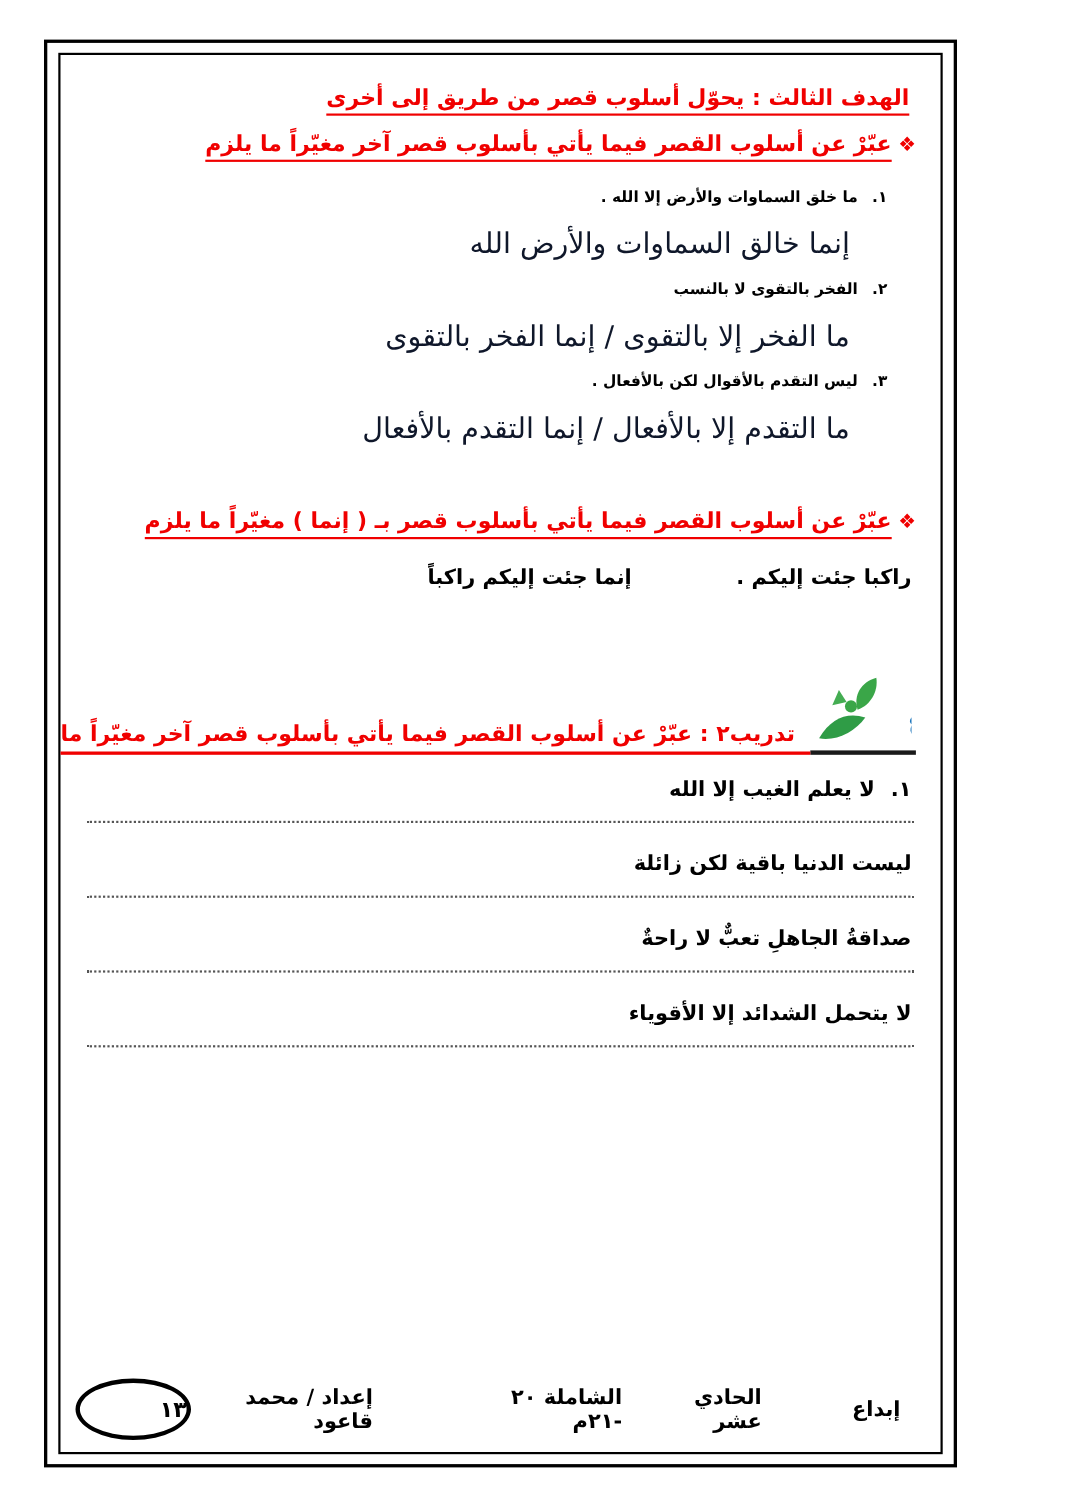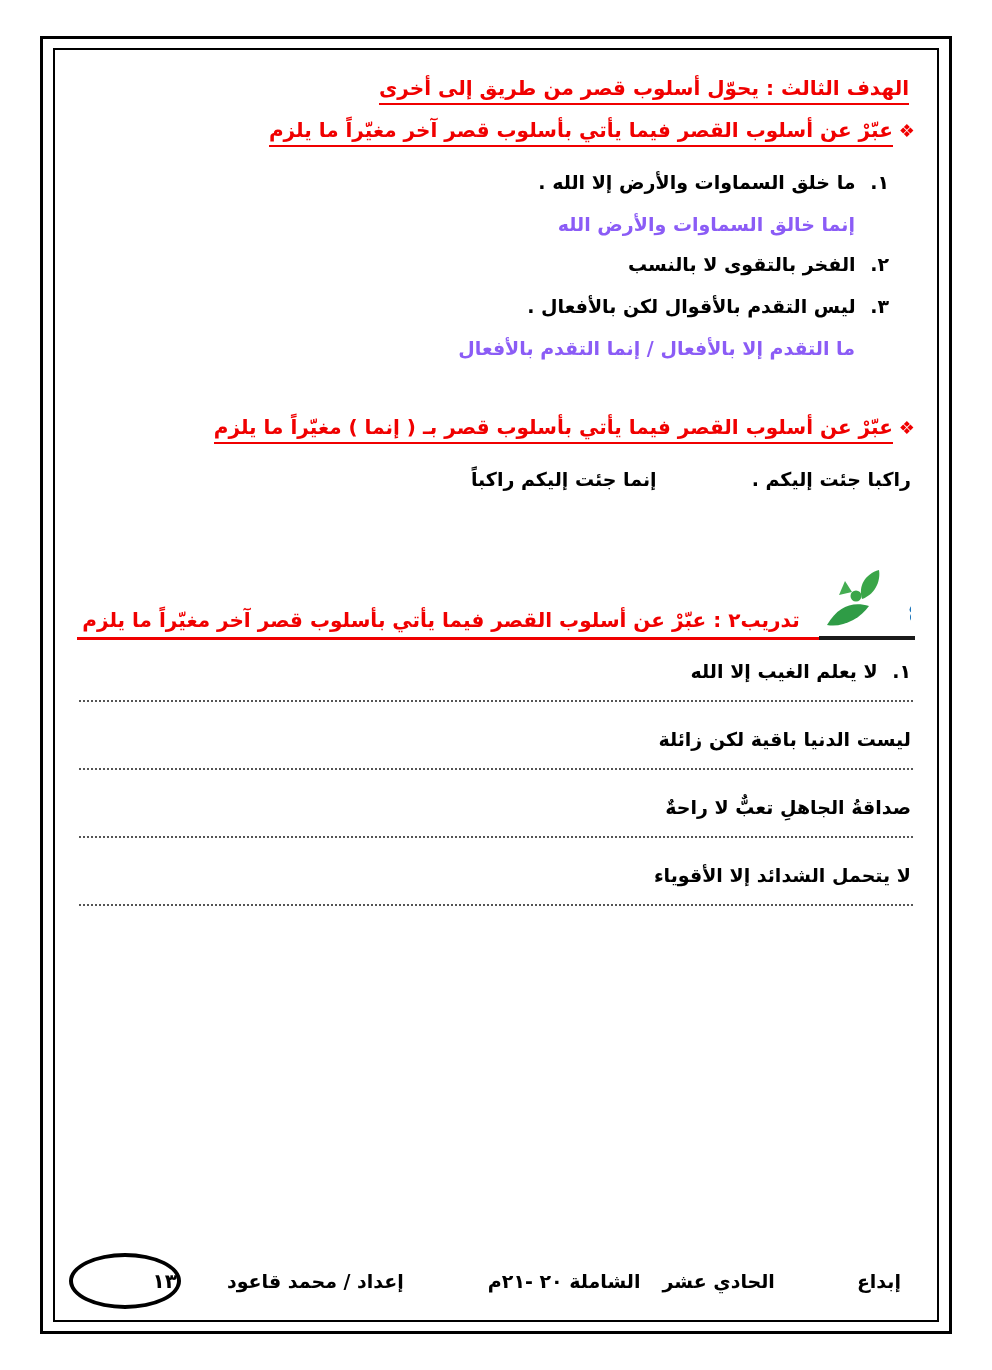--- a/index.html
+++ b/index.html
@@ -3,45 +3,45 @@
 <meta charset="utf-8">
 <style>
   * { margin:0; padding:0; box-sizing:border-box; }
   html,body { background:#fff; }
   body {
     width:992px; height:1370px; position:relative;
     font-family:"DejaVu Sans", sans-serif;
     direction:rtl;
   }
   .outer-frame {
-    position:absolute; left:40px; top:36px; width:912px; height:1298px;
+    position:absolute; left:40px; top:36px; width:830px; height:1298px;
     border:3px solid #000;
   }
   .inner-frame {
     position:absolute; left:10px; top:9px; right:10px; bottom:9px;
     border:2px solid #000;
     padding:26px 22px 0 22px;
     overflow:hidden;
   }
   .heading-goal {
     font-size:20px; font-weight:bold; color:#f00000;
     margin:0 6px 18px 0;
   }
   .u-red { border-bottom:2px solid #f00000; padding-bottom:3px; }
   .bullet-line {
     font-size:20px; font-weight:bold; color:#f00000;
     margin-bottom:24px; display:flex; align-items:baseline; gap:6px;
   }
   .bullet-glyph { font-size:18px; flex:0 0 auto; }
   .q-line {
-    font-size:19px; font-weight:bold; color:#000;
+    font-size:14px; font-weight:bold; color:#000;
     padding-right:26px; margin-bottom:20px;
   }
   .a-line {
-    font-size:19px; font-weight:bold; color:#8b5cf6;
+    font-size:26px; font-weight:normal; color:#0f172a;
     padding-right:60px; margin-bottom:18px;
   }
   .num { margin-left:8px; }
   .example-row {
     display:flex; gap:95px; font-size:19px; font-weight:bold;
     padding-right:4px; margin-bottom:78px;
   }
   .training-row {
     display:flex; align-items:flex-end; margin-bottom:20px;
   }
@@ -97,20 +97,23 @@
       <span>ما خلق السماوات والأرض إلا الله .</span>
     </div>
     <div class="a-line">
       <span>إنما خالق السماوات والأرض  الله</span>
     </div>
 
     <div class="q-line">
       <span class="num">٢.</span>
       <span>الفخر  بالتقوى لا  بالنسب</span>
     </div>
+    <div class="a-line">
+      <span>ما الفخر  إلا  بالتقوى /  إنما الفخر بالتقوى</span>
+    </div>
 
     <div class="q-line">
       <span class="num">٣.</span>
       <span>ليس التقدم بالأقوال لكن بالأفعال .</span>
     </div>
     <div class="a-line" style="margin-bottom:56px;">
       <span>ما التقدم إلا بالأفعال  /  إنما التقدم بالأفعال</span>
     </div>
 
     <div class="bullet-line">

